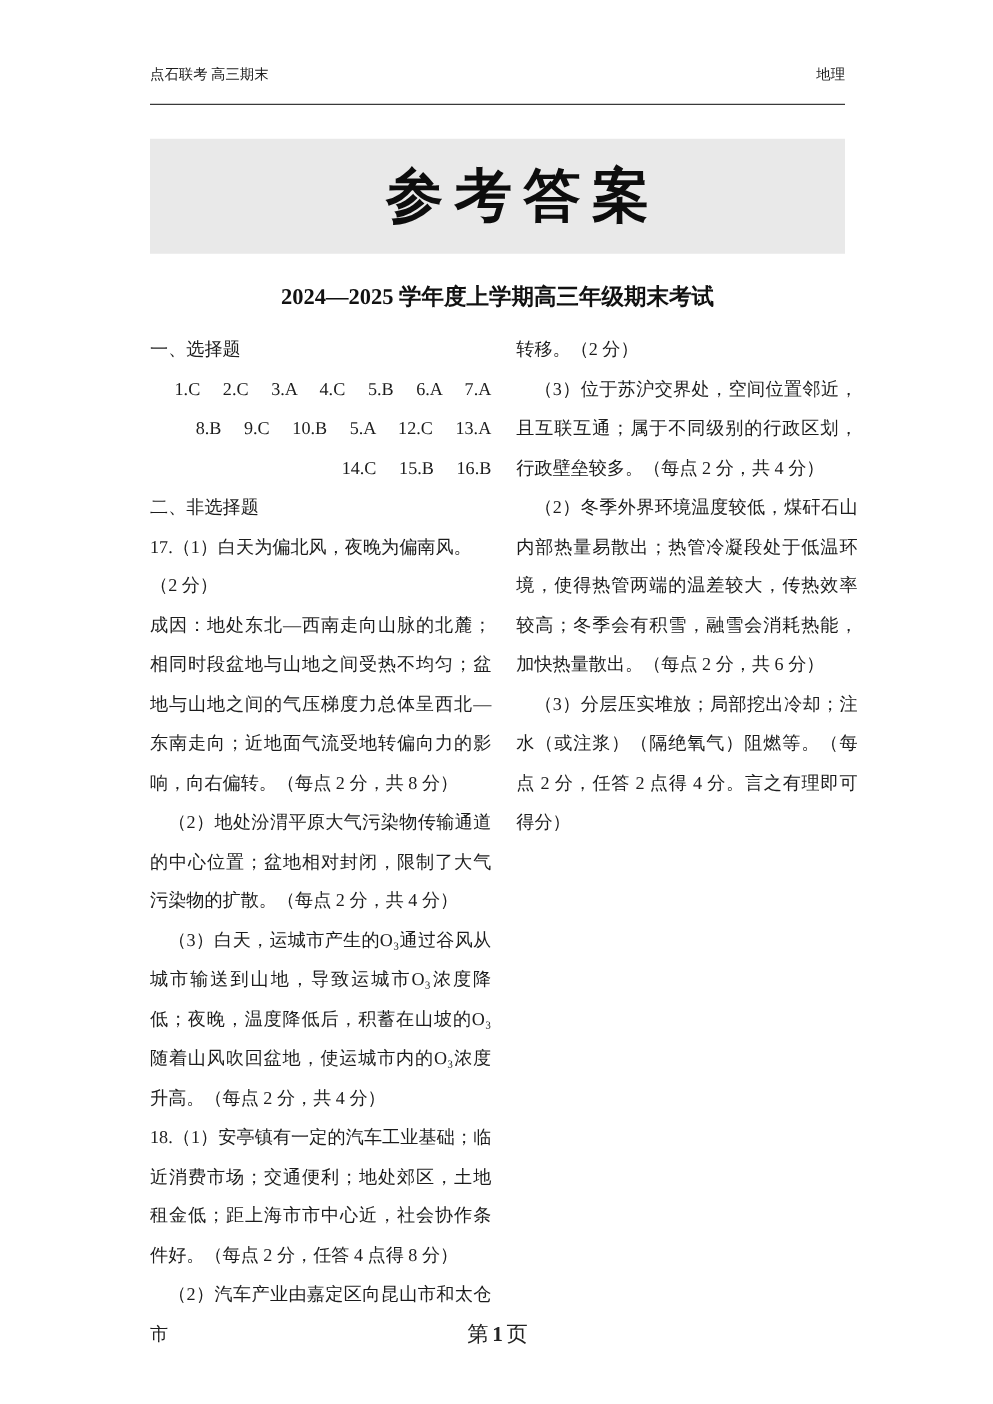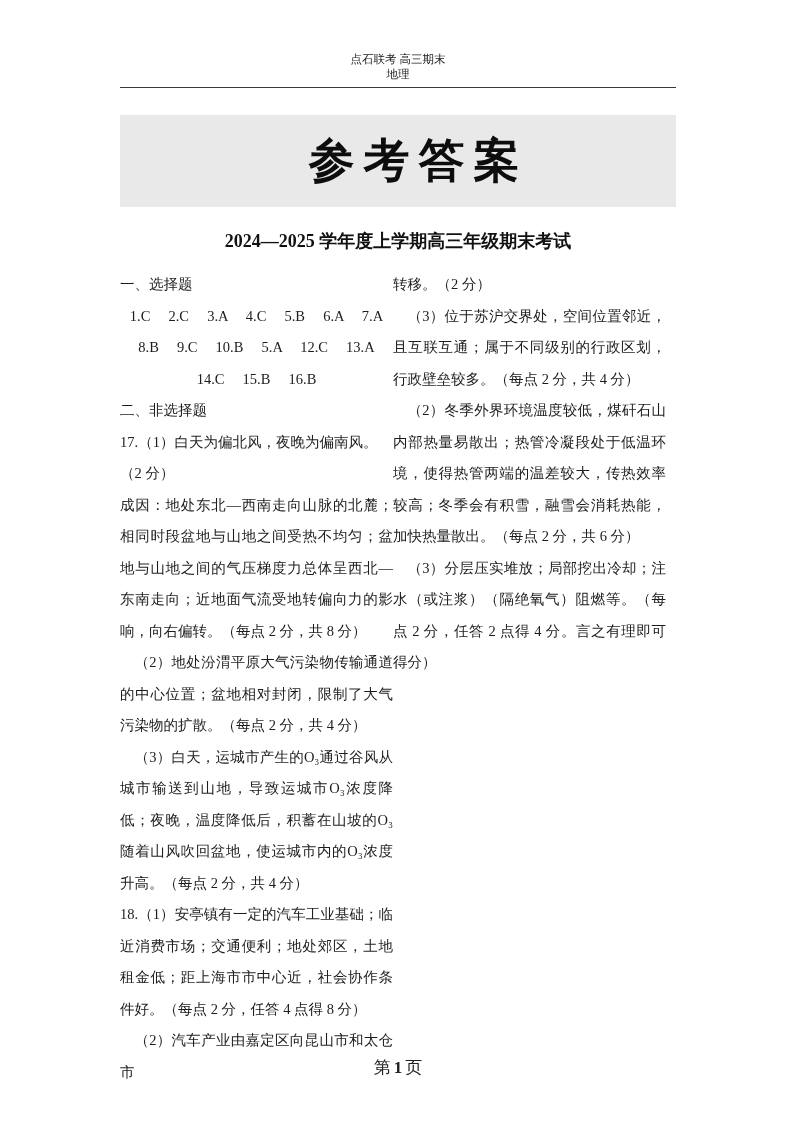--- a/index.html
+++ b/index.html
@@ -15,25 +15,24 @@
     position: relative;
     width: 794px;
     height: 1123px;
     padding: 52px 108px 0 120px;
     background: #ffffff;
   }
   .page-header {
     width: 556px;
     display: flex;
     justify-content: space-between;
-    align-items: center;
+    align-items: flex-start;
     font-size: 11.5px;
-    padding-bottom: 5px;
+    padding-bottom: 16px;
     border-bottom: 1px solid #3a3a3a;
-    flex-direction: column;
   }
   .title-banner {
     width: 556px;
     height: 92px;
     margin-top: 27px;
     background: #e9e9e9;
     display: flex;
     align-items: center;
     justify-content: center;
     padding-left: 32px;
@@ -52,33 +51,34 @@
     margin: 22px 0 0 0;
     text-align: center;
     font-size: 18px;
     font-weight: bold;
     color: #111;
   }
   .columns {
     width: 566px;
     margin-top: 16px;
     display: flex;
+    gap: 20px;
   }
   .col {
     width: 273px;
     font-size: 14.5px;
     line-height: 31.5px;
   }
   .col p {
     margin: 0;
     text-align: justify;
   }
   .col p.heading { text-align: left; }
   .col p.answers {
-    text-align: center;
+    text-align: right;
     word-spacing: 1em;
   }
   .col p.indent { text-indent: 1em; }
   .page-footer {
     position: absolute;
     left: 120px;
     top: 1056px;
     width: 556px;
     text-align: center;
     font-size: 17px;

